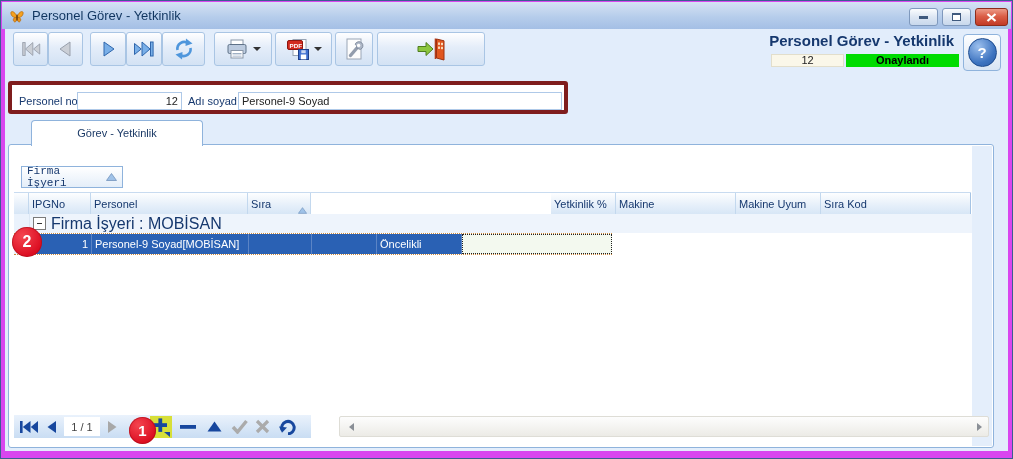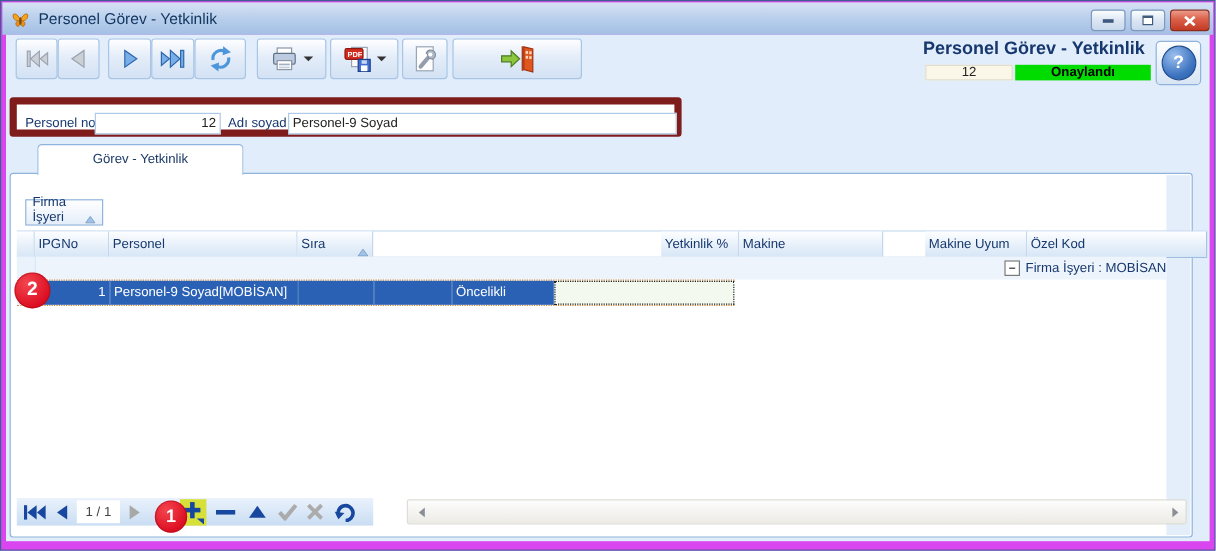--- a/index.html
+++ b/index.html
@@ -31,44 +31,44 @@
   .status-box{position:absolute;left:845px;top:53px;width:113px;height:13px;background:#00DC00;
     font-size:11px;line-height:13px;text-align:center;color:#000;font-weight:bold;}
   .help-btn{position:absolute;left:962px;top:33px;width:38px;height:37px;box-sizing:border-box;
     border:1px solid #8FB3DC;border-radius:4px;background:linear-gradient(#FDFEFF,#D9E5F4);
     display:flex;align-items:center;justify-content:center;}
   .help-circle{width:27px;height:27px;border-radius:50%;border:1px solid #1E4C8F;
     background:radial-gradient(circle at 35% 28%,#9CC0EE,#3E74C0 62%,#2B5CA6);
     color:#fff;font-weight:bold;font-size:15px;display:flex;align-items:center;justify-content:center;}
   
   .form-panel{position:absolute;left:7px;top:80px;width:560px;height:33px;background:#fff;
-    border:6px solid #7f1d1d;border-radius:3px;box-sizing:border-box;}
+    border:4px solid #7f1d1d;border-radius:3px;box-sizing:border-box;}
   .form-panel .lbl{position:absolute;top:10px;font-size:11px;color:#16386E;}
   .form-panel input{position:absolute;top:7px;height:18px;box-sizing:border-box;border:1px solid #AFC9E8;
     font-size:11px;color:#222;font-family:inherit;padding:0 3px;}
   
   .tab{position:absolute;left:30px;top:119px;width:170px;height:25px;background:#fff;
     border:1px solid #8FB3DC;border-bottom:none;border-radius:4px 4px 0 0;z-index:4;
     font-size:11px;color:#1C3A66;text-align:center;line-height:24px;}
   
   .main-panel{position:absolute;left:7px;top:143px;width:986px;height:304px;background:#fff;
     border:1px solid #8FB3DC;border-radius:3px;box-sizing:border-box;z-index:2;}
   .grid-gutter{position:absolute;left:971px;top:145px;width:20px;height:300px;background:#E4EEFB;z-index:3;}
-  .group-btn{position:absolute;left:20px;top:165px;width:65px;height:22px;box-sizing:border-box;z-index:5;
-    border:1px solid #8FB3DC;background:linear-gradient(#FFFFFF,#E4EEF9);display:flex;align-items:flex-end;
-    font-size:11px;color:#16386E;padding:0 5px;justify-content:space-between;}
+  .group-btn{position:absolute;left:20px;top:165px;width:102px;height:22px;box-sizing:border-box;z-index:5;
+    border:1px solid #8FB3DC;background:linear-gradient(#FFFFFF,#E4EEF9);display:flex;align-items:center;
+    font-size:11px;color:#16386E;padding:0 5px;justify-content:space-between;font-family:Liberation Mono, monospace;}
   
   .ghead{position:absolute;left:13px;top:191px;height:21px;display:flex;z-index:5;
     border-top:1px solid #C8DBF0;border-bottom:1px solid #9EBEE0;box-sizing:content-box;}
   .ghead .hc{background:linear-gradient(#FDFEFF,#E7F0FA 55%,#D7E6F6);border-right:1px solid #C3D8EE;
     font-size:11px;color:#16386E;line-height:20px;padding-left:3px;box-sizing:border-box;
     display:flex;align-items:flex-end;justify-content:space-between;overflow:hidden;white-space:nowrap;}
   .grow{position:absolute;left:13px;top:213px;height:19px;display:flex;z-index:5;}
   .grow .ind{width:15px;background:#EAF2FC;border-right:1px solid #DCE7F4;}
-  .grow .gcell{width:942px;background:#EEF4FC;display:flex;align-items:center;font-size:11px;color:#16386E;justify-content:flex-end;}
+  .grow .gcell{width:942px;background:#EEF4FC;display:flex;align-items:center;font-size:16px;color:#16386E;}
   .expander{width:11px;height:11px;border:1px solid #7A7A7A;background:#fff;margin:0 5px 0 3px;
     display:flex;align-items:center;justify-content:center;}
   .expander .minus{width:5px;height:1.5px;background:#333;}
   .drow{position:absolute;left:13px;top:232px;height:22px;display:flex;z-index:5;box-sizing:border-box;
     border-top:1px dotted #CB8A3F;border-bottom:1px dotted #CB8A3F;}
   .drow .ind{width:15px;background:#EAF2FC;border-right:1px solid #DCE7F4;}
   .drow .dc{background:#2A61B4;color:#fff;font-size:11px;line-height:20px;border-right:1px solid #5B84C5;
     box-sizing:border-box;padding-left:3px;overflow:hidden;white-space:nowrap;}
   .drow .dc.num{text-align:right;padding-right:3px;padding-left:0;}
   .drow .dc.focuscell{background:#F3F9EF;border:1px dotted #222;color:#222;}
@@ -241,25 +241,25 @@
     </div>
     <div class="hc" style="width:240px;margin-top:24px;">
         <span>Görev</span>
       </div>
     <div class="hc" style="width:65px;">
         <span>Yetkinlik %</span>
       </div>
     <div class="hc" style="width:120px;">
         <span>Makine</span>
       </div>
-    <div class="hc" style="width:85px;margin-left:35px;">
+    <div class="hc" style="width:85px;">
         <span>Makine Uyum</span>
       </div>
     <div class="hc" style="width:150px;border-right:1px solid #A5C3E4;">
-        <span>Özel Kod</span>
+        <span>Sıra Kod</span>
       </div>
   </div>
 
   <div class="grow">
     <div class="ind"></div>
     <div class="gcell">
       <span class="expander">
           <span class="minus"></span>
         </span>
       <span>Firma İşyeri : MOBİSAN</span>

